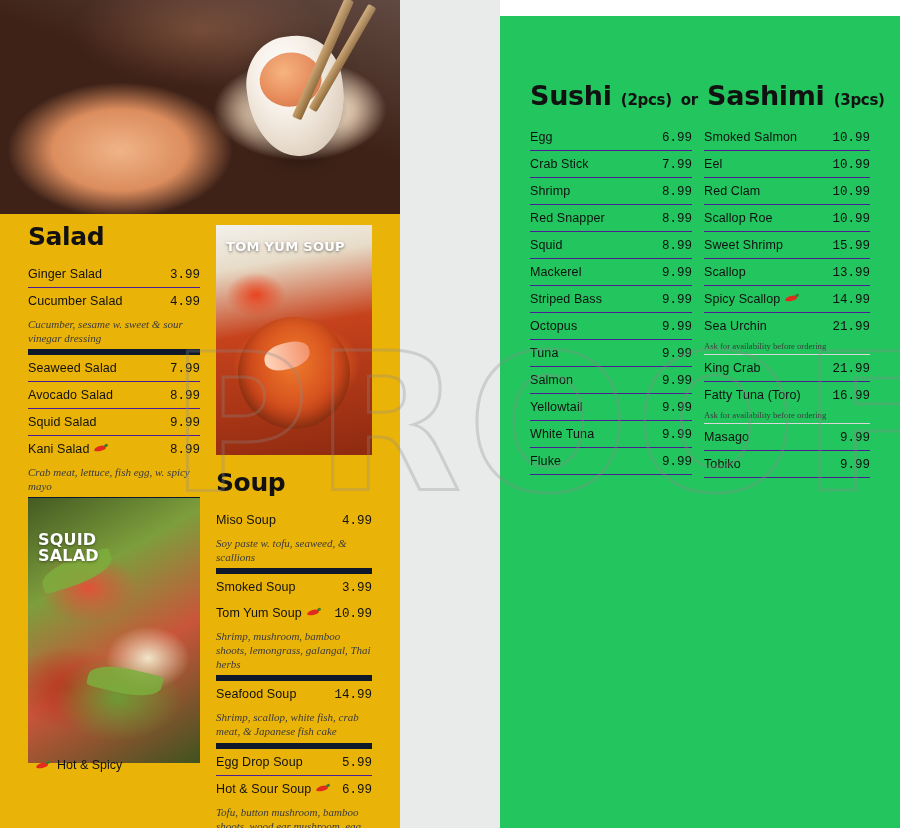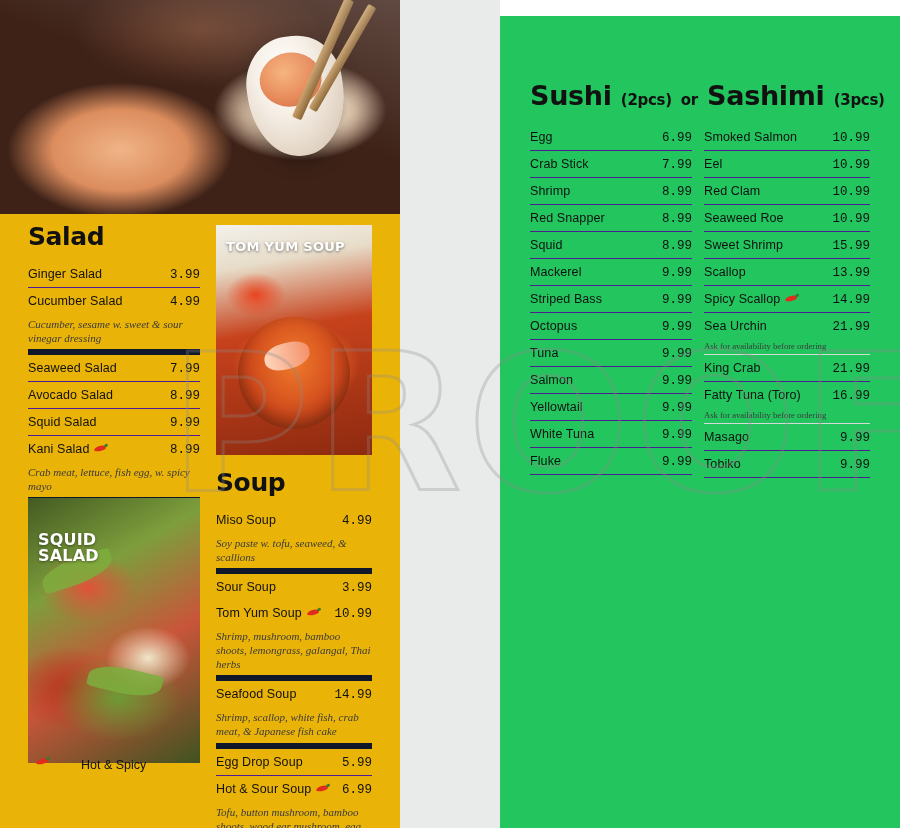--- a/index.html
+++ b/index.html
@@ -169,22 +169,22 @@
     font-size: 16px;
     line-height: 1.02;
     letter-spacing: .2px;
     text-shadow: 0 1px 3px rgba(0,0,0,.45);
   }
 
   
   .legend {
     position: absolute;
     left: 36px; top: 758px;
-    display: flex; align-items: flex-start;
-    font-size: 12.5px; color: #111; gap: 24px;
+    display: flex; align-items: center;
+    font-size: 12.5px; color: #111;
   }
   .legend .chili { margin-left: 0; margin-right: 8px; }
 
   
   .tomyum-photo {
     position: absolute;
     left: 216px; top: 225px;
     width: 156px; height: 230px;
     overflow: hidden;
     background: #a63018;
@@ -365,21 +365,21 @@
 
     <div class="soup-section">
       <div class="sec-title">Soup</div>
       <div id="soup-list">
           <div class="menu-row noline">
             <span class="mi-name">Miso Soup</span>
             <span class="mi-price">4.99</span>
           </div>
           <div class="mi-desc">Soy paste w. tofu, seaweed, &amp; scallions</div>
           <div class="menu-row noline">
-            <span class="mi-name">Sour Soup</span>
+            <span class="mi-name">Smoked Soup</span>
             <span class="mi-price">3.99</span>
           </div>
           <div class="menu-row noline">
             <span class="mi-name">Tom Yum Soup<span class="chili"></span></span>
             <span class="mi-price">10.99</span>
           </div>
           <div class="mi-desc">Shrimp, mushroom, bamboo shoots, lemongrass, galangal, Thai herbs</div>
           <div class="menu-row noline">
             <span class="mi-name">Seafood Soup</span>
             <span class="mi-price">14.99</span>
@@ -476,21 +476,21 @@
         </div>
         <div class="menu-row">
           <span class="mi-name">Eel</span>
           <span class="mi-price">10.99</span>
         </div>
         <div class="menu-row">
           <span class="mi-name">Red Clam</span>
           <span class="mi-price">10.99</span>
         </div>
         <div class="menu-row">
-          <span class="mi-name">Seaweed Roe</span>
+          <span class="mi-name">Scallop Roe</span>
           <span class="mi-price">10.99</span>
         </div>
         <div class="menu-row">
           <span class="mi-name">Sweet Shrimp</span>
           <span class="mi-price">15.99</span>
         </div>
         <div class="menu-row">
           <span class="mi-name">Scallop</span>
           <span class="mi-price">13.99</span>
         </div>

